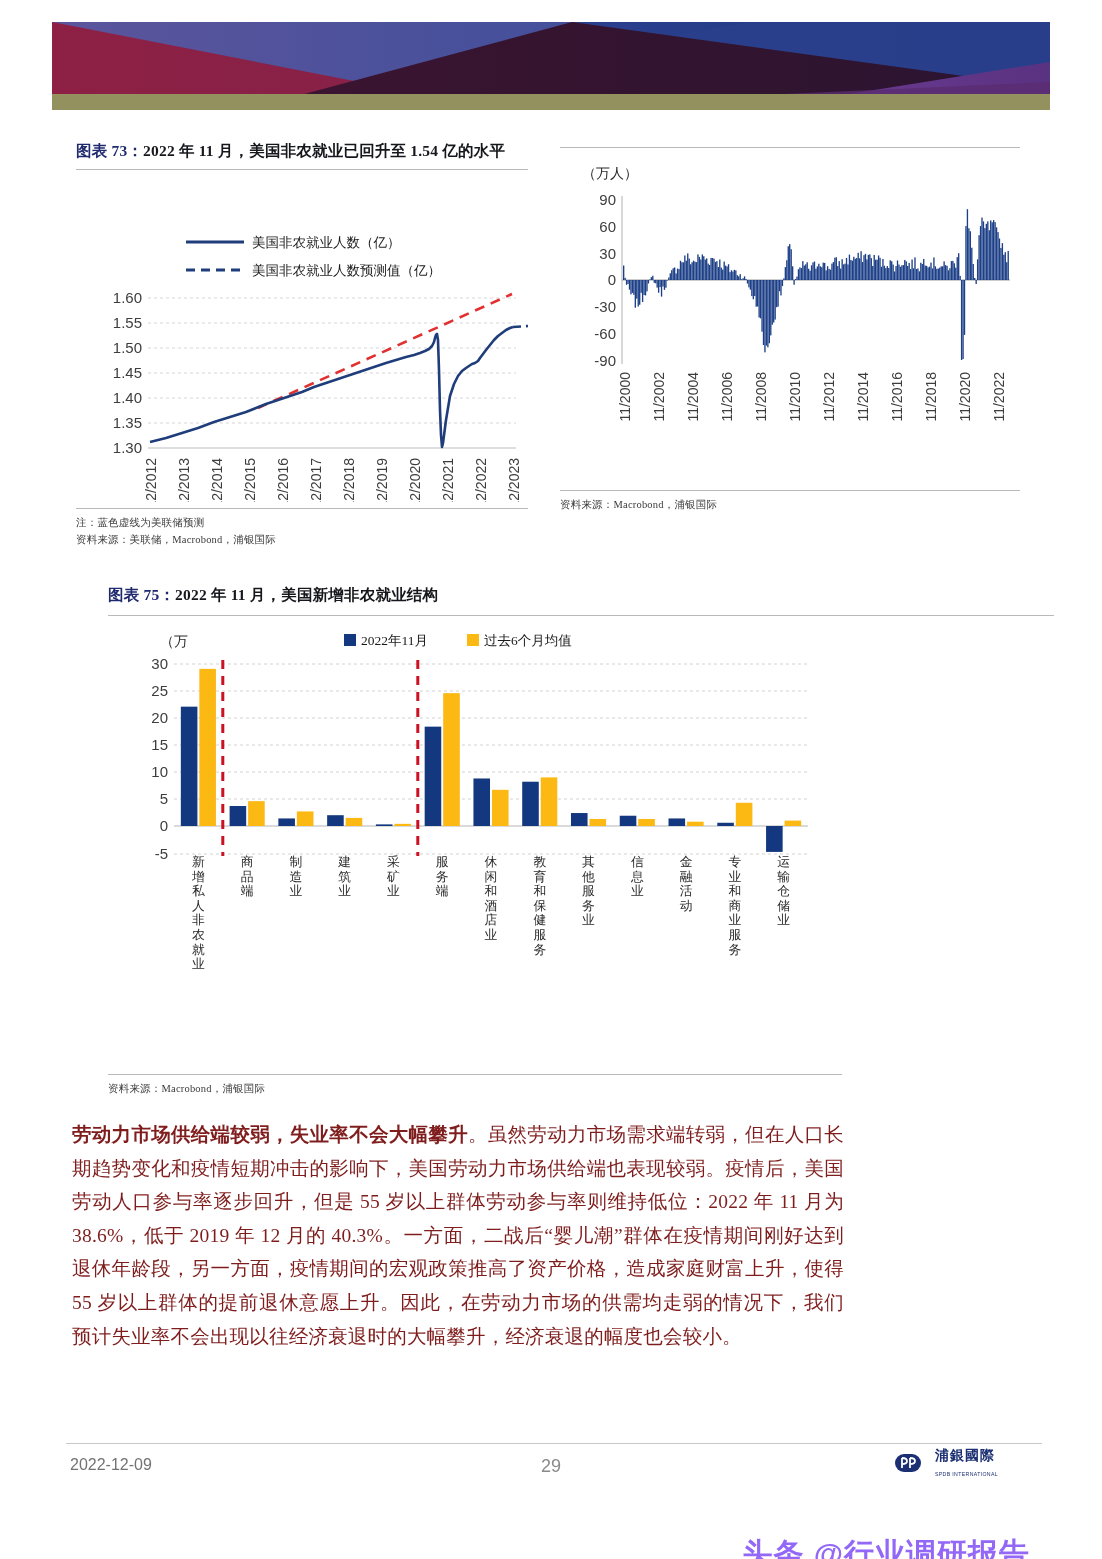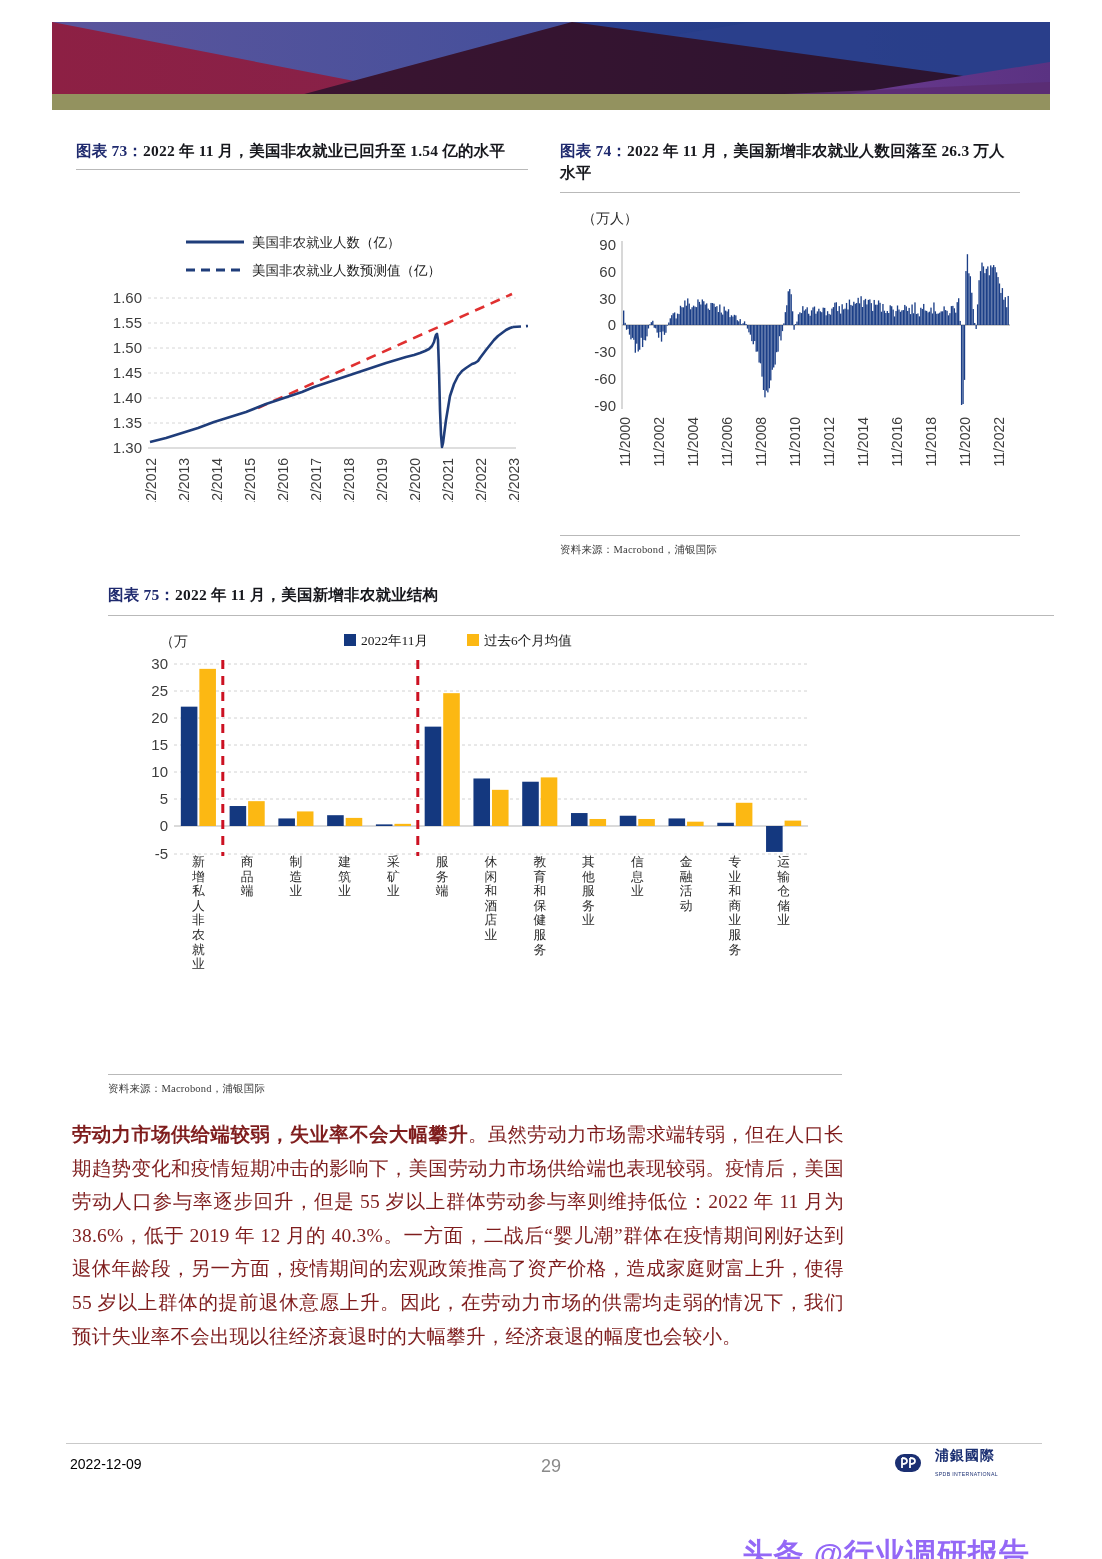--- a/index.html
+++ b/index.html
@@ -45,21 +45,21 @@
     position:absolute;left:72px;top:1118px;width:772px;
     font-family:"Liberation Serif","DejaVu Serif",serif;
     font-size:19.5px;line-height:33.6px;color:#7f1d1d;
     text-align:justify;text-justify:inter-ideograph;
     letter-spacing:.2px;
   }
   .body-copy b{font-weight:bold;}
 
   
   .foot-rule{position:absolute;left:66px;top:1443px;width:976px;border-top:1px solid #c9c9c9;}
-  .foot-date{position:absolute;left:70px;top:1456px;font-size:14px;color:#000000;
+  .foot-date{position:absolute;left:70px;top:1456px;font-size:16px;color:#737373;
              font-family:"Liberation Sans","DejaVu Sans",sans-serif;}
   .foot-page{position:absolute;left:0;top:1456px;width:1102px;text-align:center;
              font-size:18px;color:#8a8a8a;font-family:"Liberation Sans","DejaVu Sans",sans-serif;}
   .foot-logo{position:absolute;right:58px;top:1447px;display:flex;align-items:center;gap:14px;}
   .foot-logo .mark{width:26px;height:22px;}
   .foot-logo .lg-txt{line-height:1;}
   .foot-logo .lg-cn{font-size:14px;font-weight:bold;color:#1b2f72;
                     font-family:"Liberation Serif","DejaVu Serif",serif;letter-spacing:1px;}
   .foot-logo .lg-en{font-size:5.2px;color:#1b2f72;letter-spacing:.35px;
                     font-family:"Liberation Sans","DejaVu Sans",sans-serif;margin-top:2px;}
@@ -169,26 +169,28 @@
           <text transform="translate(278,288) rotate(-90)" text-anchor="end">12/2018</text>
           <text transform="translate(311,288) rotate(-90)" text-anchor="end">12/2019</text>
           <text transform="translate(344,288) rotate(-90)" text-anchor="end">12/2020</text>
           <text transform="translate(377,288) rotate(-90)" text-anchor="end">12/2021</text>
           <text transform="translate(410,288) rotate(-90)" text-anchor="end">12/2022</text>
           <text transform="translate(443,288) rotate(-90)" text-anchor="end">12/2023</text>
         </g>
       </svg>
     </div>
 
+    <div class="fig-foot">
+      <hr class="rule">
+      <div class="src">注：蓝色虚线为美联储预测</div>
+      <div class="src">资料来源：美联储，Macrobond，浦银国际</div>
+    </div>
   </div>
 
   <div id="fig74">
-    <div class="fig-title">
-      <span class="fig-num">图表 74：</span><span>2022 年 11 月，美国新增非农就业人数回落至 26.3 万人水平</span>
-    </div>
     <hr class="rule" style="margin-top:7px;">
 
     <div class="chartbox">
       <svg class="chart-svg" width="460" height="332" viewBox="0 0 460 332">
         <text class="unit" x="22" y="30">（万人）</text>
 
         <line x1="62" y1="48" x2="62" y2="216" stroke="#c8c8c8" stroke-width="1.4"></line>
         <line x1="62" y1="132" x2="450" y2="132" stroke="#9a9a9a" stroke-width="1"></line>
 
         <g class="axl" text-anchor="end">

